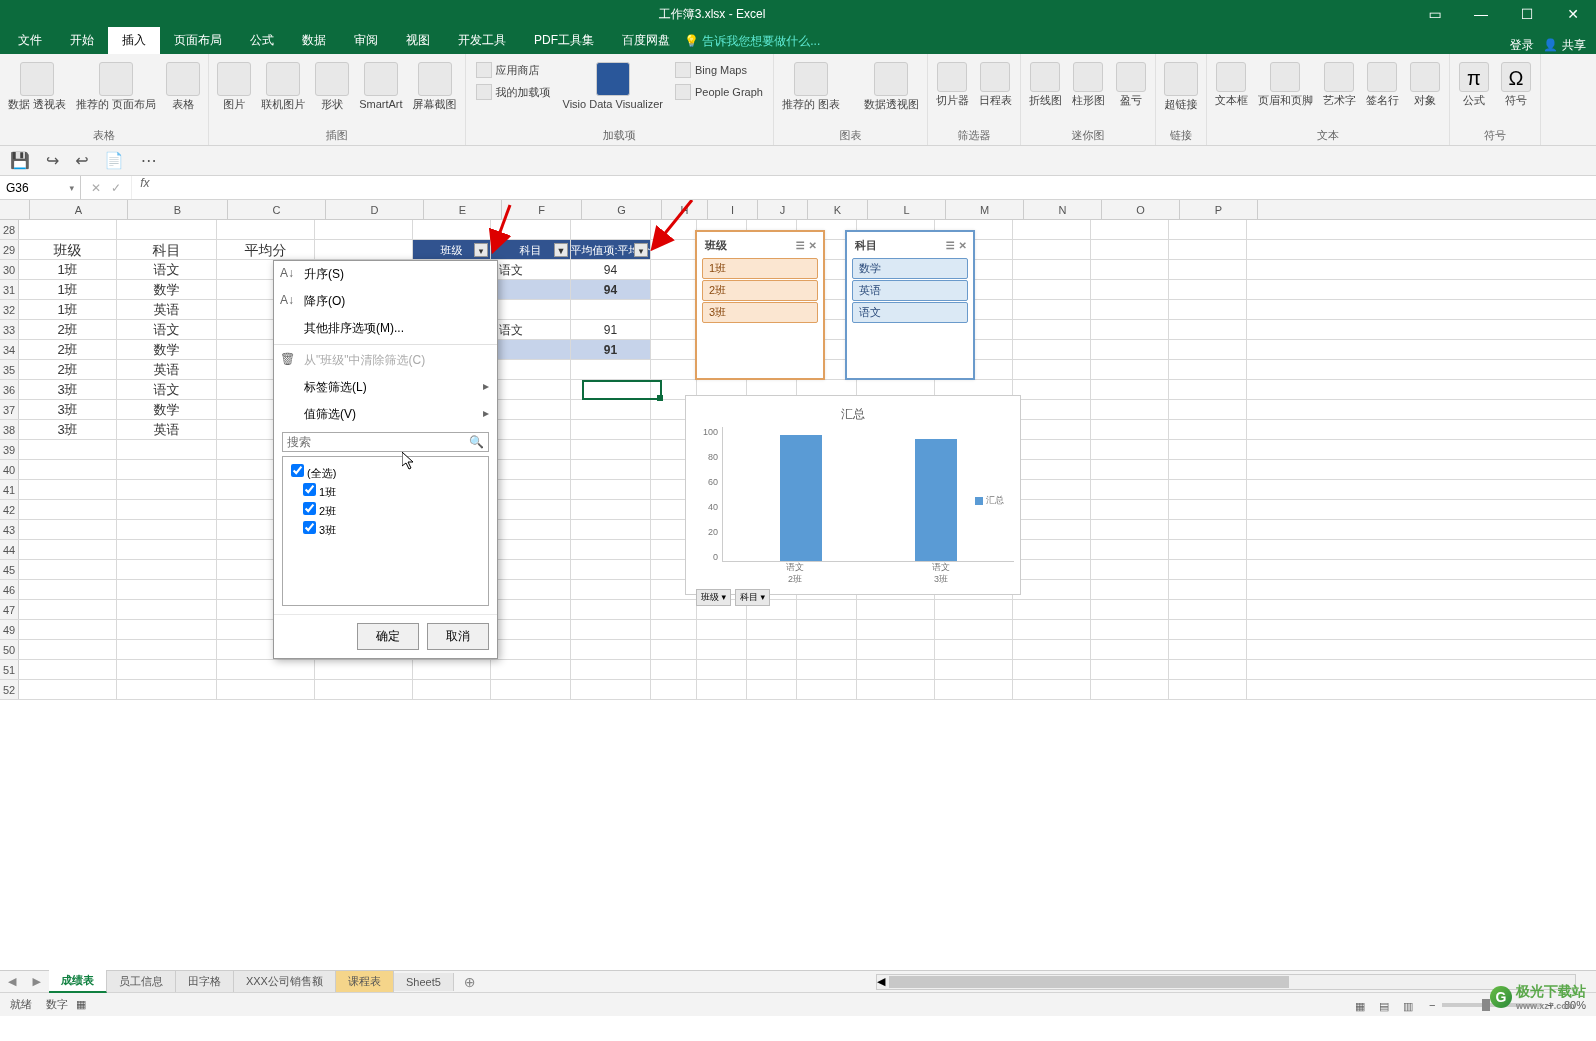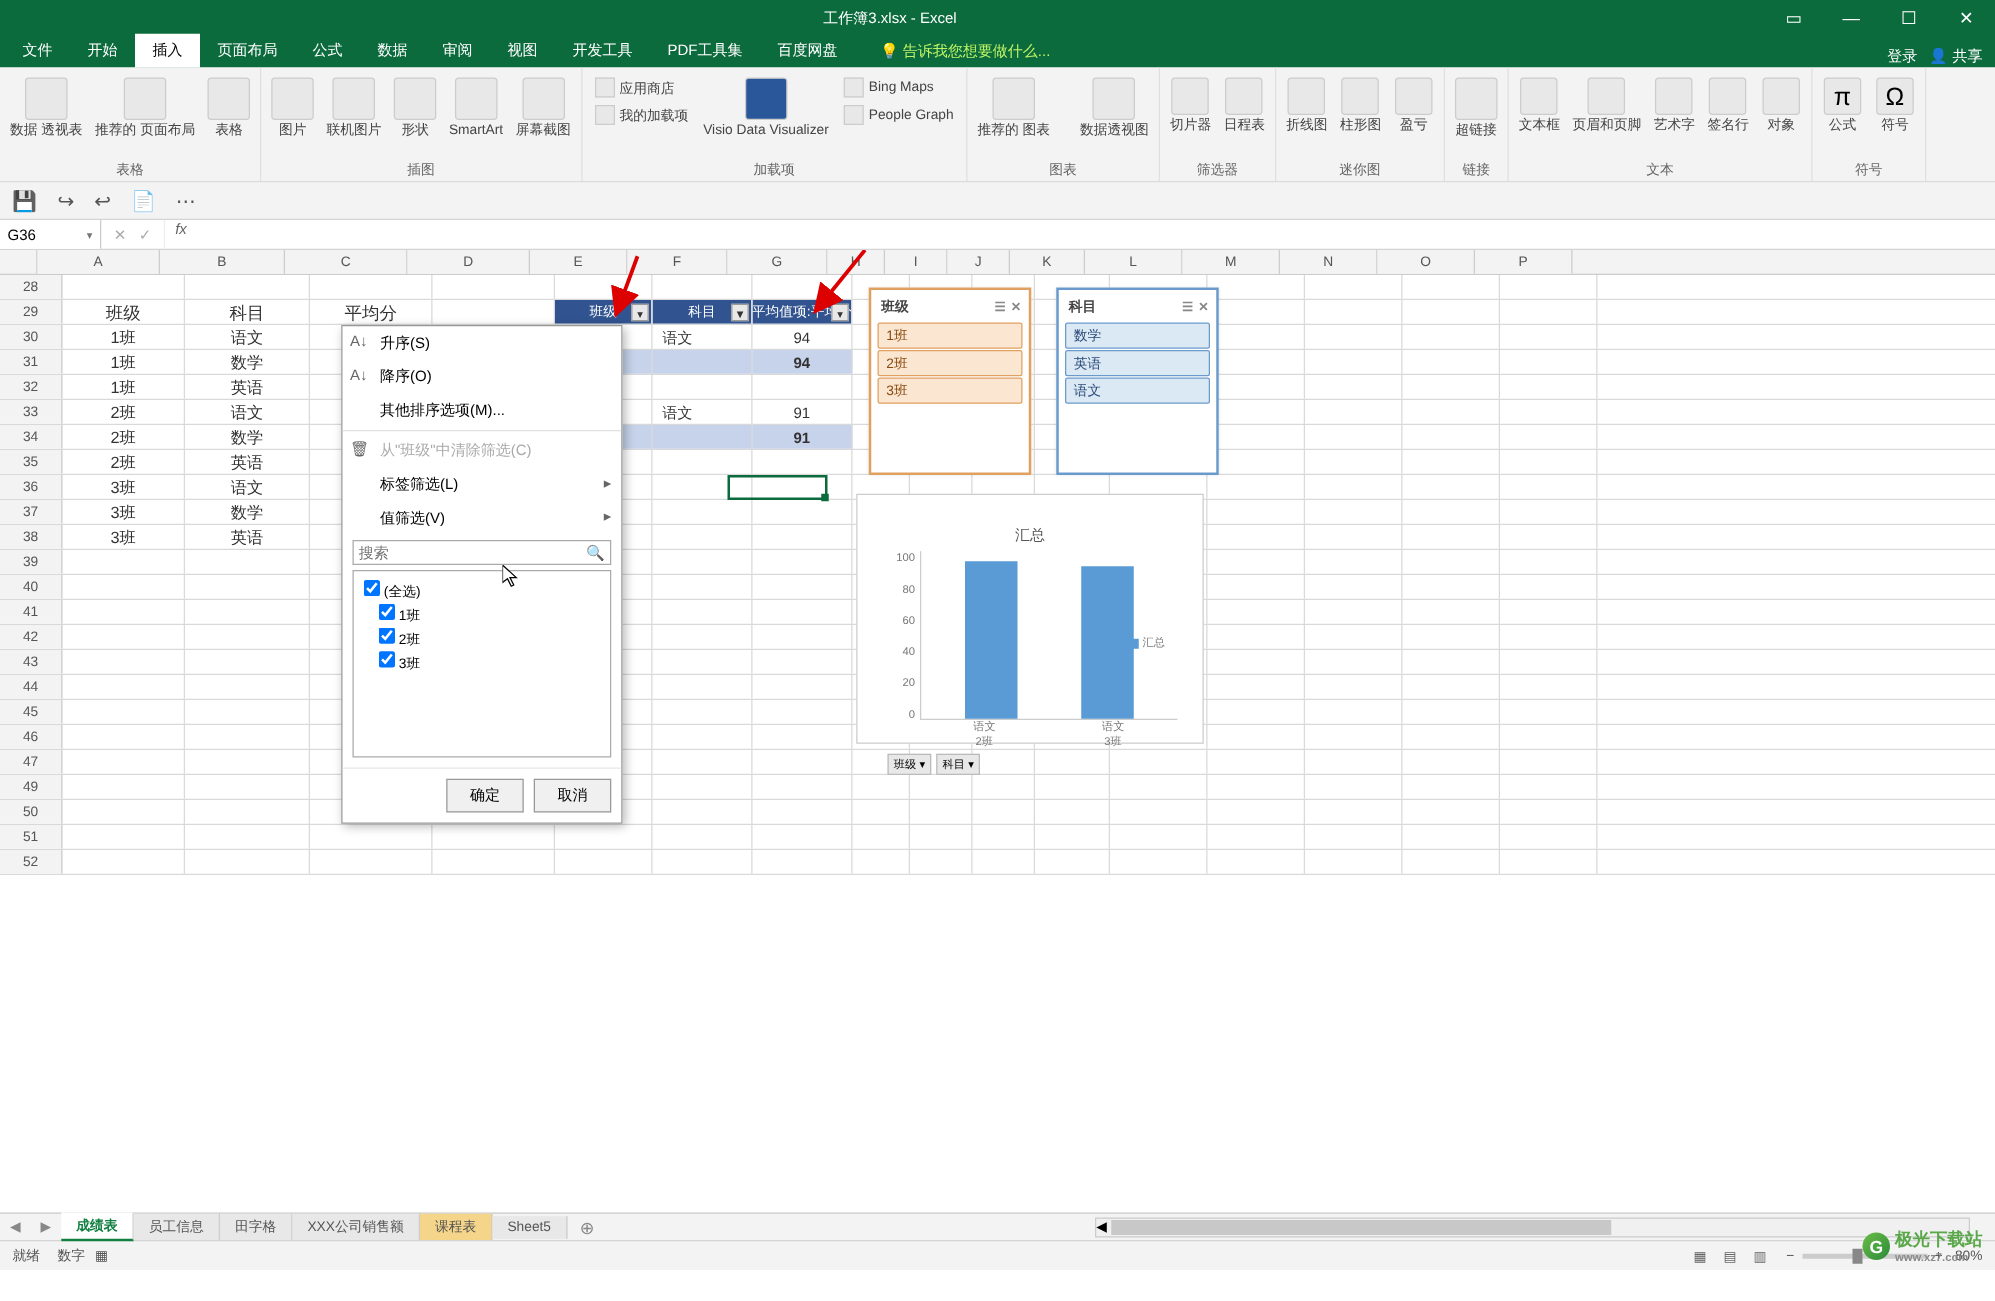--- a/index.html
+++ b/index.html
@@ -11,21 +11,21 @@
 .title-bar .tb-qat { display:flex; gap:6px; margin-left:4px;}
 .title-bar .tb-title { flex: 1; text-align: center; font-size: 12px; }
 .title-bar .tb-controls { display: flex; }
 .title-bar .tb-ctrl { width: 46px; height: 28px; display: flex; align-items: center; justify-content: center; font-size: 14px; }
 
 
 .ribbon-tabs { background: #0c6b3d; height: 26px; display: flex; align-items: flex-end; color: #fff; padding-left: 4px; }
 .ribbon-tab { padding: 5px 14px; font-size: 12px; cursor: pointer; }
 .ribbon-tab.active { background: #fff; color: #000; }
 .ribbon-tabs .right { margin-left: auto; display: flex; align-items: center; padding-right: 10px; gap: 10px; font-size: 12px; }
-.tellme { color: #bef264; margin-left: 20px; padding:4px 0;}
+.tellme { color: #5eead4; padding:4px 0;}
 
 
 .ribbon { background: #f3f3f3; border-bottom: 1px solid #d4d4d4; height: 92px; display: flex; }
 .rgroup { border-right: 1px solid #e0e0e0; padding: 2px 6px 0 6px; display: flex; flex-direction: column; justify-content: space-between; }
 .rgroup .icons { display: flex; gap: 6px; align-items: flex-start; flex:1; padding-top:4px;}
 .rgroup .label { text-align: center; color: #666; font-size: 11px; padding: 2px 0; }
 .rbtn { display: flex; flex-direction: column; align-items: center; gap: 2px; min-width: 36px; padding: 2px 2px; cursor:pointer;}
 .rbtn .ic { width: 30px; height: 30px; background: #e8e8e8; border: 1px solid #ccc; border-radius: 3px; }
 .rbtn .ic.big { width: 34px; height: 34px; }
 .rbtn .txt { font-size: 11px; color: #444; text-align:center; line-height:1.1;}
@@ -45,21 +45,21 @@
 .fbar-fx { padding:0 8px; color:#666; font-style:italic;text-align:center;}
 .fbar-input { flex:1; padding:3px 6px;}
 
 
 .sheet-area { position: relative; height: 770px; overflow:hidden;}
 .colhdr-row { display:flex; height:20px; border-bottom:1px solid #ccc; background:#f3f3f3;}
 .corner { width:30px; border-right:1px solid #ccc;}
 .colhdr { border-right:1px solid #ccc; text-align:center; font-size:11px; color:#555; line-height:20px; background:#f3f3f3;}
 .rows { position:relative;}
 .row { display:flex; height:20px; border-bottom:1px solid #d9d9d9;}
-.rowhdr { width:50px; border-right:1px solid #ccc; text-align:center; font-size:11px; color:#555; background:#f3f3f3; line-height:20px;}
+.rowhdr { width:19px; border-right:1px solid #ccc; text-align:center; font-size:11px; color:#555; background:#f3f3f3; line-height:20px;}
 .cell { border-right:1px solid #d9d9d9; text-align:center; font-size:12px; color:#333; line-height:20px; overflow:hidden; white-space:nowrap;}
 
 
 .cA{width:98px;} .cB{width:100px;} .cC{width:98px;} .cD{width:98px;}
 .cE{width:78px;} .cF{width:80px;} .cG{width:80px;} .cH{width:46px;}
 .cI{width:50px;} .cJ{width:50px;} .cK{width:60px;} .cL{width:78px;}
 .cM{width:78px;} .cN{width:78px;} .cO{width:78px;} .cP{width:78px;}
 
 
 .pv-hdr { background:#31538f; color:#fff; font-size:11px; display:flex; align-items:center; justify-content:center; position:relative; height:100%;}
@@ -91,21 +91,21 @@
 .slicer { position:absolute; background:#fff; border:1px solid #b5b5b5; width:130px; padding:4px; box-shadow:0 0 3px rgba(0,0,0,.1);}
 .slicer.orange { border:2px solid #e0a060;}
 .slicer.blue { border:2px solid #6a9acb;}
 .slicer-hdr { display:flex; justify-content:space-between; align-items:center; font-size:11px; font-weight:bold; padding:2px 2px 4px 4px; color:#444;}
 .slicer-hdr .sh-ic { display:flex; gap:4px; color:#888; font-size:10px;}
 .slicer-item { border:1px solid transparent; border-radius:2px; padding:2px 6px; margin:1px; font-size:11px; cursor:pointer;}
 .slicer.orange .slicer-item { background:#fbe6d1; border-color:#e0a060; color:#8a4a10;}
 .slicer.blue .slicer-item { background:#dbe9f5; border-color:#6a9acb; color:#2a4a7a;}
 
 
-.chart-box { position:absolute; background:#fff; border:1px solid #ccc; width:278px; height:200px; padding:20px; font-size:10px;}
+.chart-box { position:absolute; background:#fff; border:1px solid #ccc; width:336px; height:200px; padding:6px; font-size:10px;}
 .chart-title { text-align:center; font-size:12px; padding:4px; color:#555;}
 .chart-body { display:flex; height:135px;}
 .chart-yaxis { width:30px; display:flex; flex-direction:column; justify-content:space-between; text-align:right; padding-right:4px; font-size:9px; color:#777;}
 .chart-plot { flex:1; border-left:1px solid #ccc; border-bottom:1px solid #ccc; position:relative; display:flex; align-items:flex-end; justify-content:space-around; padding:0 10px;}
 .chart-bar { width:42px; background:#5a9bd5; }
 .chart-xaxis { display:flex; padding-left:30px;}
 .chart-xlbl { flex:1; text-align:center; font-size:9px; color:#777; line-height:1.3;}
 .chart-leg { position:absolute; right:10px; top:50%; font-size:9px; color:#777; display:flex; align-items:center; gap:3px;}
 .chart-leg .sw { width:8px; height:8px; background:#5a9bd5;}
 .chart-filters { display:flex; gap:4px; padding:4px; font-size:9px;}

